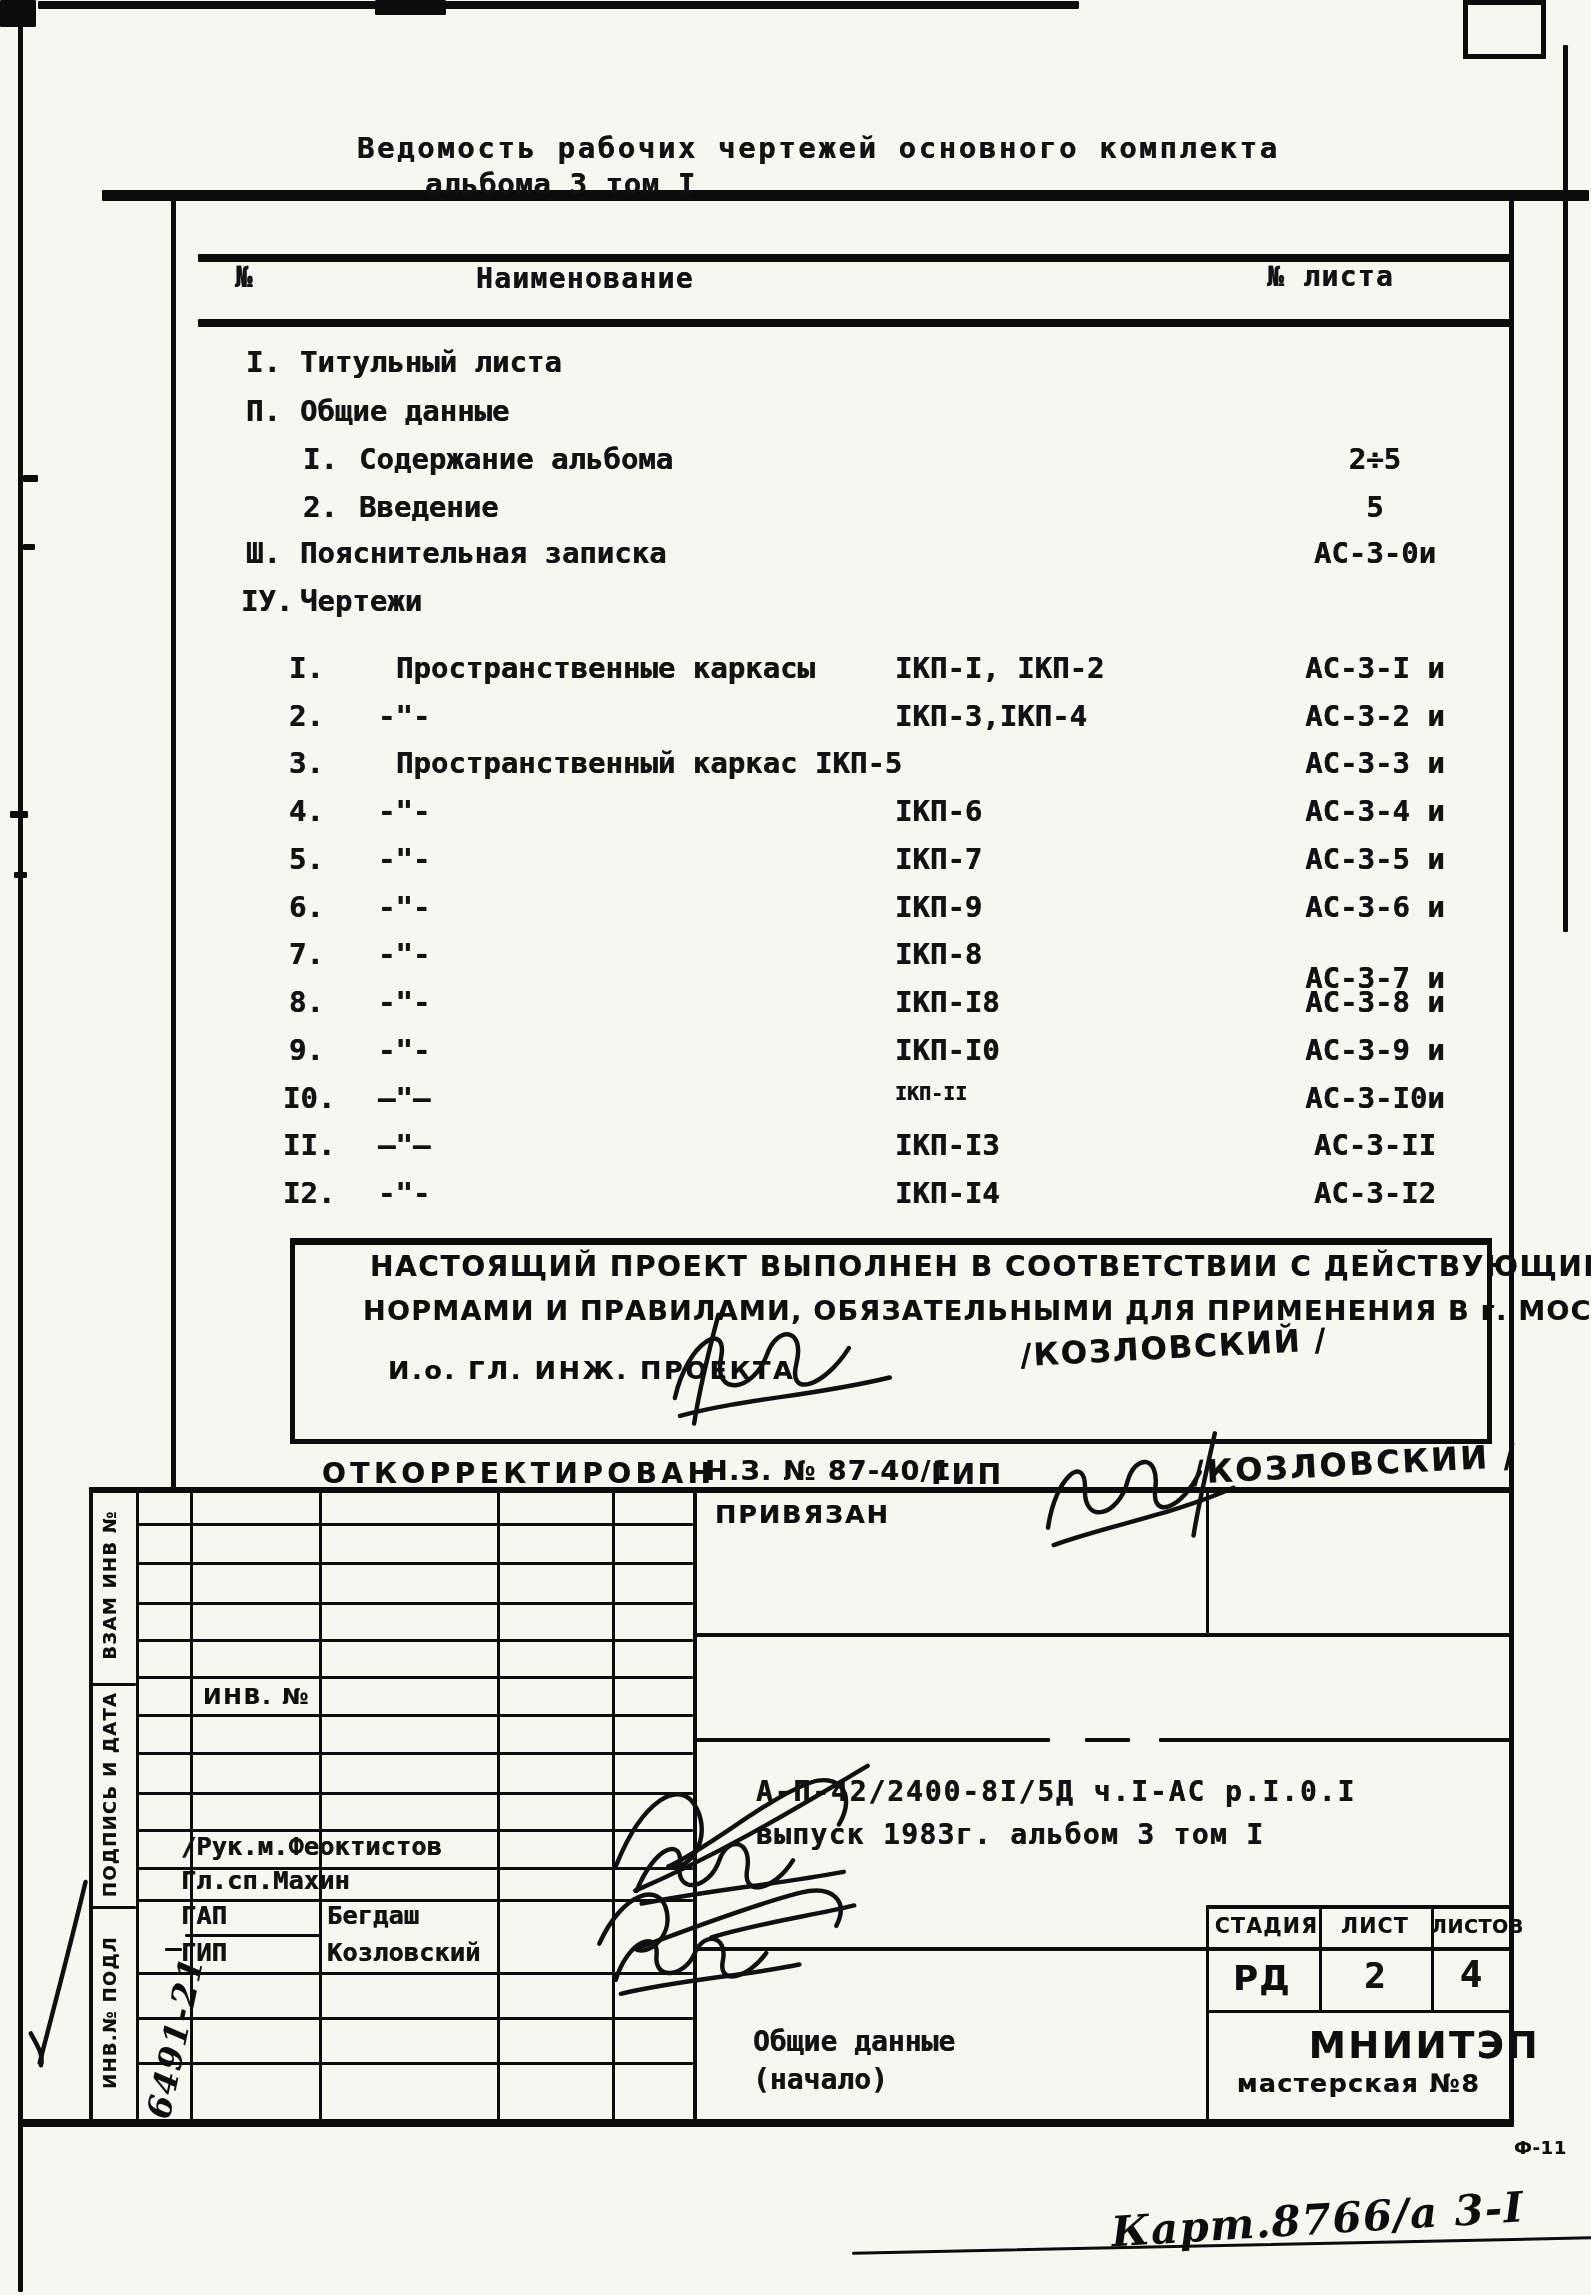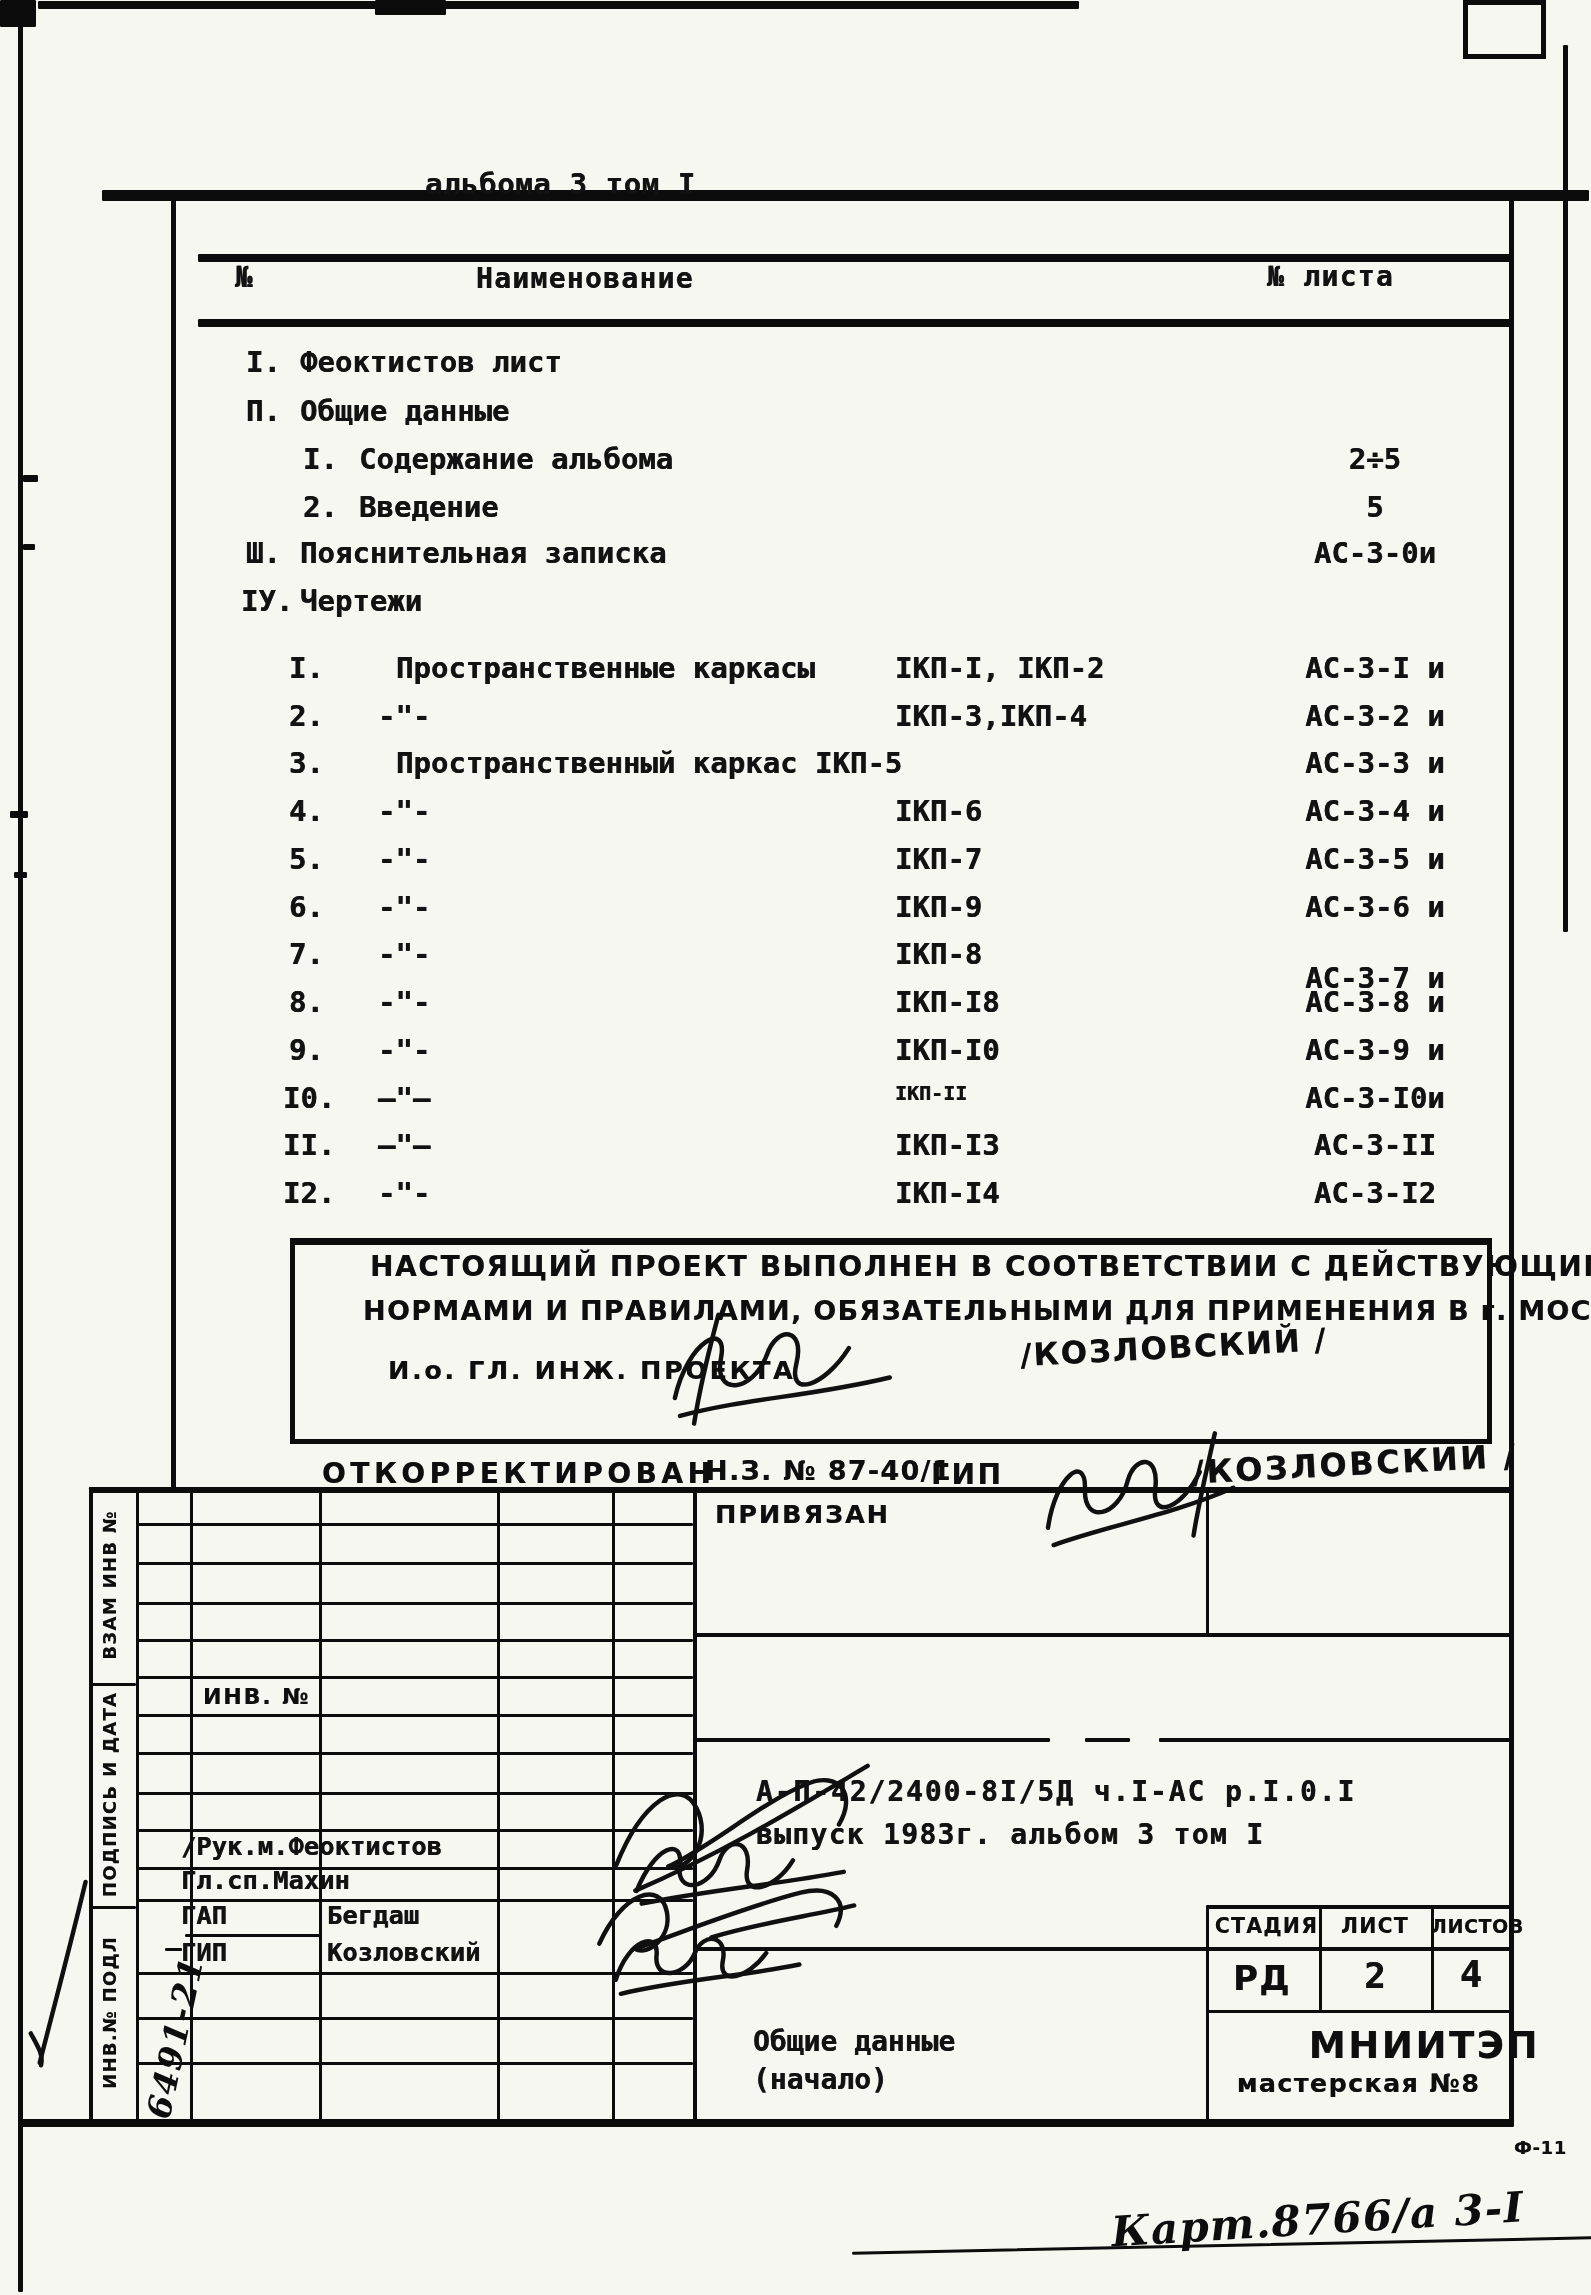--- a/index.html
+++ b/index.html
@@ -35,31 +35,32 @@
   <div class="line" style="left:18px;top:3.8px;width:5.1px;height:2288px"></div>
   <div class="line" style="left:23px;top:475px;width:15.3px;height:7px"></div>
   <div class="line" style="left:23px;top:544px;width:11.5px;height:6.4px"></div>
   <div class="line" style="left:10.2px;top:811px;width:18px;height:7px"></div>
   <div class="line" style="left:14px;top:872px;width:12.8px;height:5.7px"></div>
 
   <div class="line" style="left:102px;top:190px;width:1487px;height:11px"></div>
   <div class="line" style="left:171px;top:192px;width:4.5px;height:1300px"></div>
   <div class="line" style="left:1509px;top:192px;width:5.1px;height:1934px"></div>
 
+  <div class="tw" style="left:357px;top:131px;font-size:29px;letter-spacing:2.6px">Ведомость рабочих чертежей основного комплекта</div>
   <div class="tw" style="left:425px;top:167px;font-size:29px;letter-spacing:0.6px">альбома 3 том I</div>
 
   <div class="line" style="left:198px;top:254px;width:1312px;height:8.3px"></div>
   <div class="line" style="left:198px;top:319px;width:1312px;height:8.3px"></div>
   <div class="tw" style="left:235px;top:260px;font-size:29px">№</div>
   <div class="tw" style="left:476px;top:262px;font-size:28px;letter-spacing:1.3px">Наименование</div>
   <div class="tw" style="left:1267px;top:260px;font-size:28px;letter-spacing:1.3px">№ листа</div>
 
   <div id="list-layer">
       <div class="tw" style="left: 246px; top: 345px; font-size: 29px;">І.</div>
-      <div class="tw" style="left: 300px; top: 345px; font-size: 29px;">Феоктистов лист</div>
+      <div class="tw" style="left: 300px; top: 345px; font-size: 29px;">Титульный листа</div>
       <div class="tw" style="left: 246px; top: 394px; font-size: 29px;">П.</div>
       <div class="tw" style="left: 300px; top: 394px; font-size: 29px;">Общие данные</div>
       <div class="tw" style="left: 303px; top: 442px; font-size: 29px;">І.</div>
       <div class="tw" style="left: 359px; top: 442px; font-size: 29px;">Содержание альбома</div>
       <div class="tw center" style="left: 1289px; top: 442px; width: 172px; font-size: 29px;">2÷5</div>
       <div class="tw" style="left: 303px; top: 490px; font-size: 29px;">2.</div>
       <div class="tw" style="left: 359px; top: 490px; font-size: 29px;">Введение</div>
       <div class="tw center" style="left: 1289px; top: 490px; width: 172px; font-size: 29px;">5</div>
       <div class="tw" style="left: 246px; top: 536px; font-size: 29px;">Ш.</div>
       <div class="tw" style="left: 300px; top: 536px; font-size: 29px;">Пояснительная записка</div>

